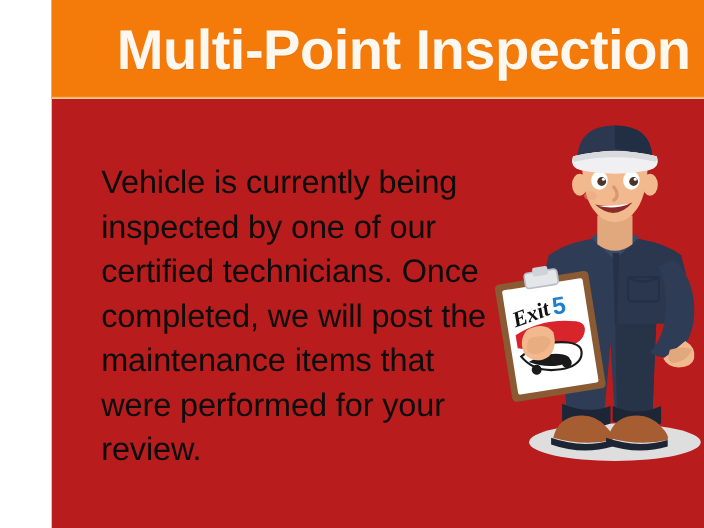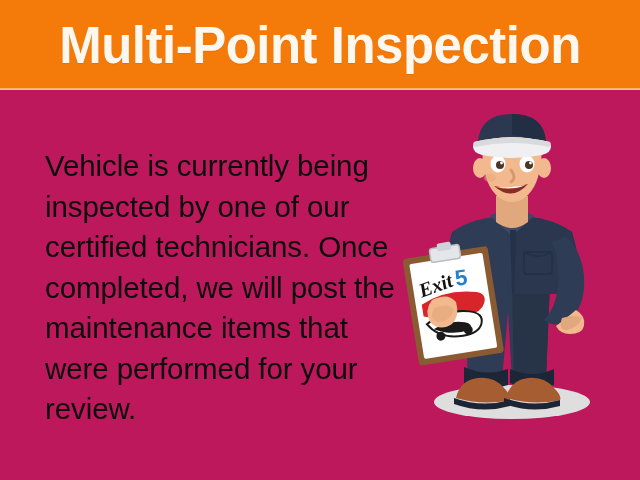--- a/index.html
+++ b/index.html
@@ -10,21 +10,22 @@
   body {
     width: 640px;
     height: 480px;
     overflow: hidden;
     font-family: "Liberation Sans", sans-serif;
     position: relative;
   }
   #slide {
     position: absolute;
     inset: 0;
-    background: #be185d;
+    background: #b91c1c;
+    margin-left: 47px;
   }
 
   
   #header-banner {
     position: absolute;
     left: 0;
     top: 0;
     width: 640px;
     height: 90px;
     background: #f47b0a;

